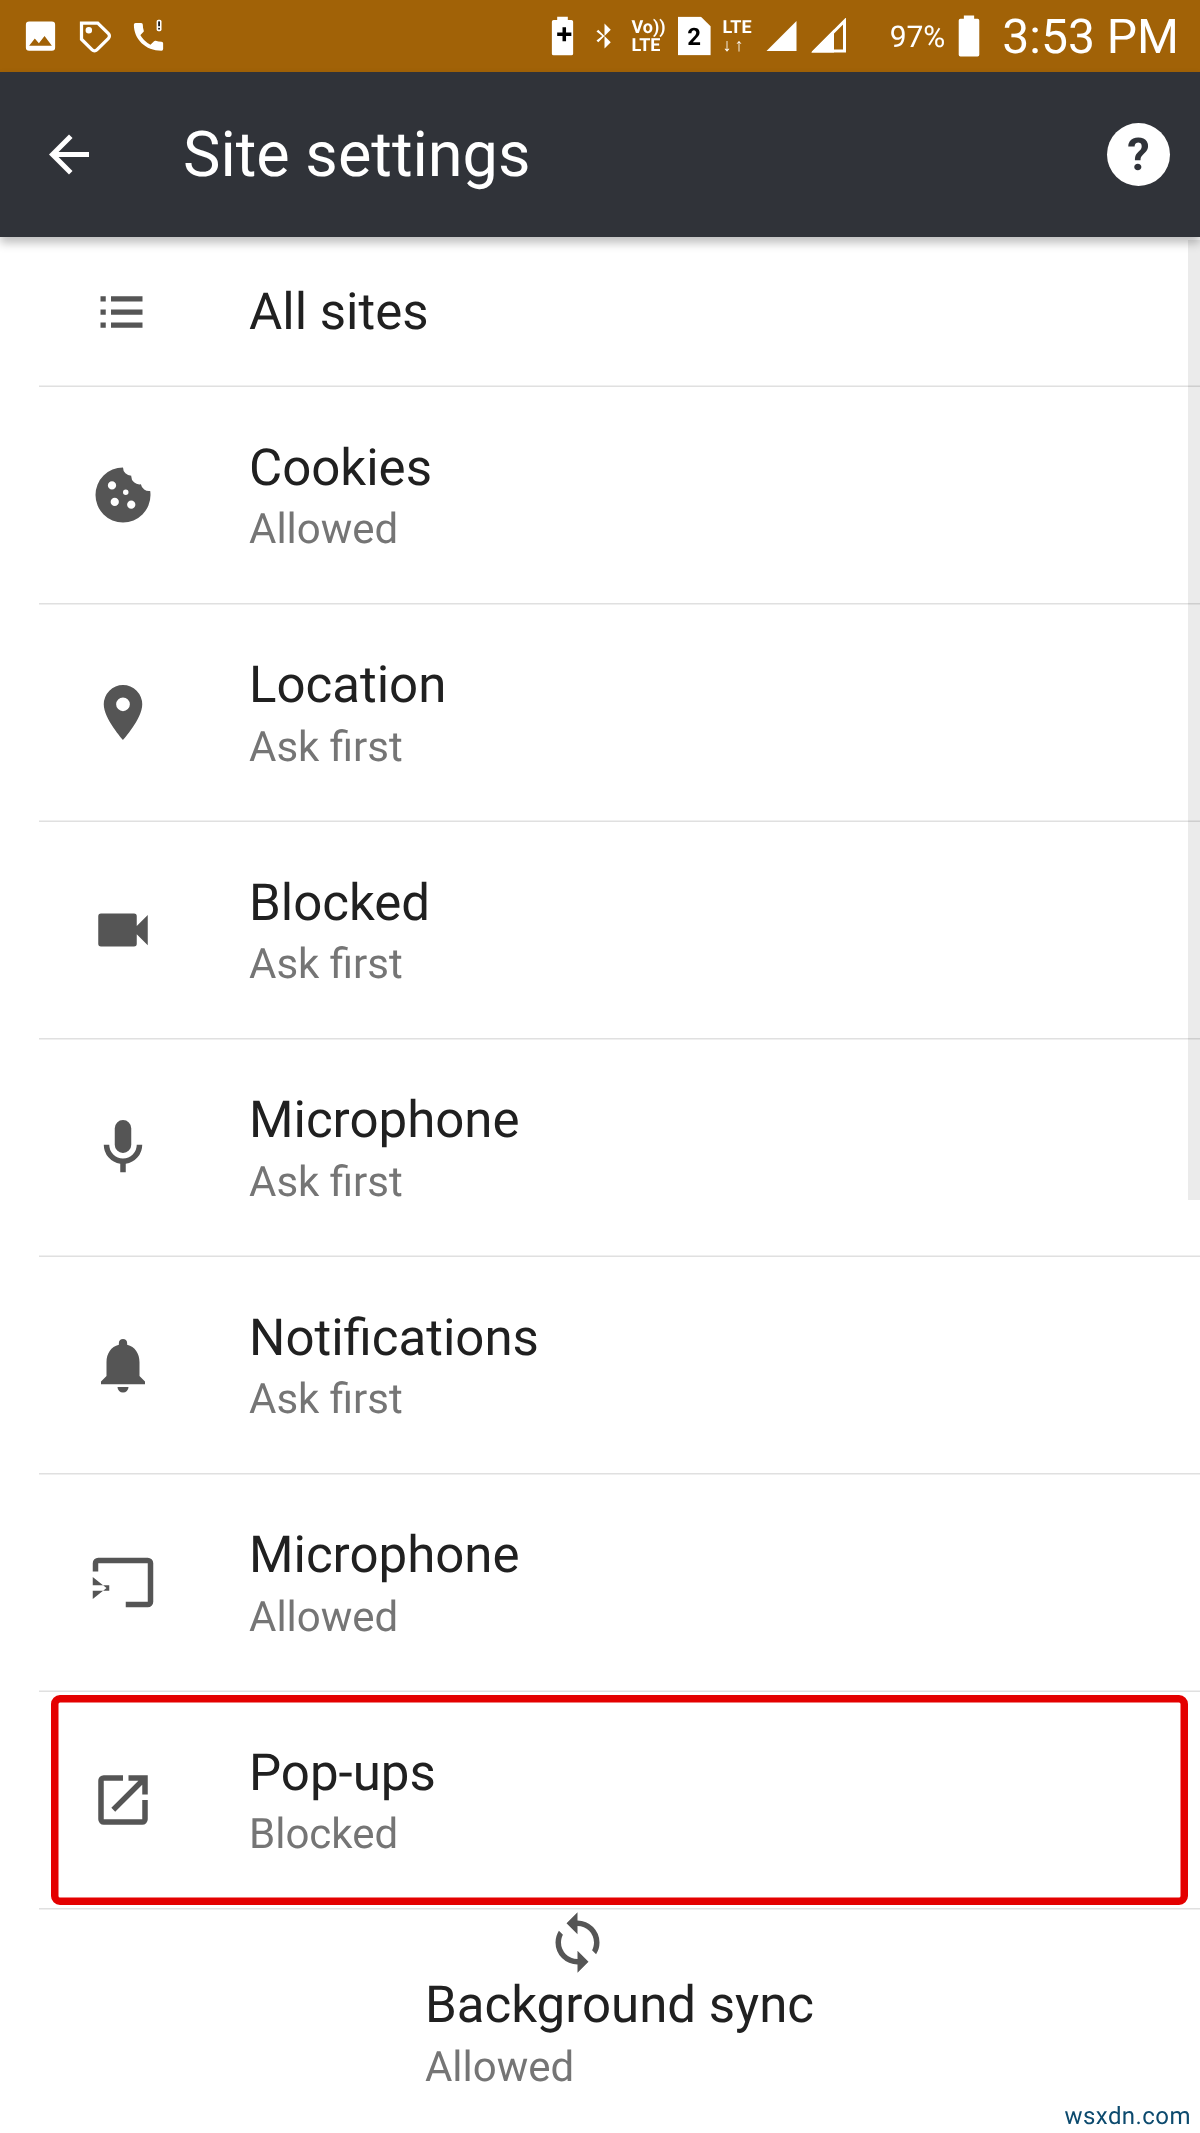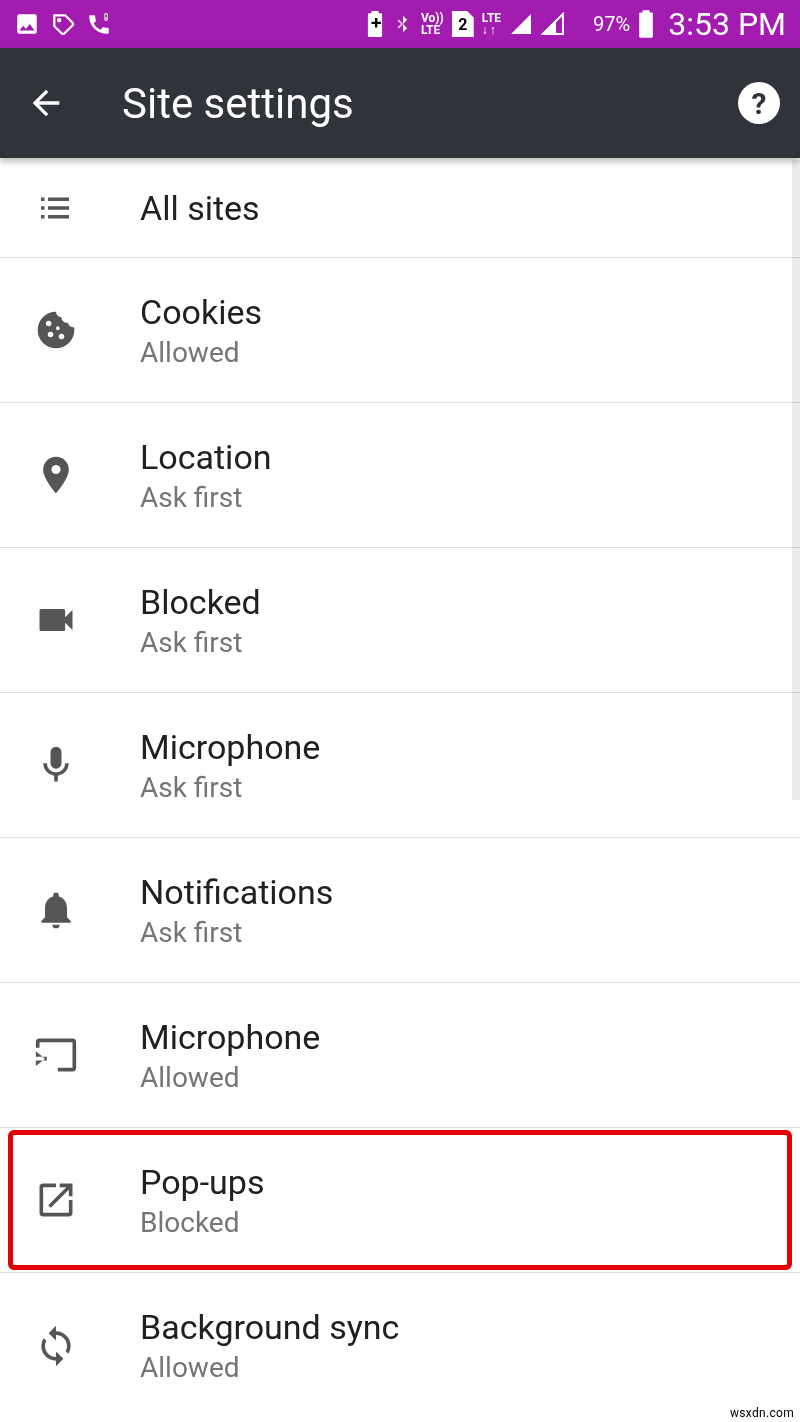--- a/index.html
+++ b/index.html
@@ -10,21 +10,21 @@
     body {
       font-family: Roboto, -apple-system, BlinkMacSystemFont, "Segoe UI", sans-serif;
       width: 800px;
       height: 1422px;
       background: #fff;
       position: relative;
       overflow: hidden;
     }
     
     .status-bar {
-      background: #a21caf;
+      background: #a16207;
       color: #fff;
       height: 48px;
       display: flex;
       align-items: center;
       justify-content: space-between;
       padding: 0 14px;
       font-size: 26px;
     }
     .status-left, .status-right {
       display: flex;
@@ -81,20 +81,21 @@
       display: flex;
       align-items: center;
       justify-content: center;
       font-size: 30px;
       font-weight: 700;
       cursor: pointer;
     }
     
     .list {
       background: #fff;
+      padding-left: 26px;
     }
     .item {
       display: flex;
       align-items: center;
       padding: 0 28px;
       border-bottom: 1px solid #e0e0e0;
       cursor: pointer;
       position: relative;
     }
     .item.single {
@@ -132,22 +133,22 @@
       top: 2px;
       bottom: 2px;
       border: 5px solid #e40000;
       border-radius: 6px;
       pointer-events: none;
     }
     .footer-watermark {
       position: absolute;
       bottom: 2px;
       right: 6px;
-      font-size: 12px;
-      color: #000000;
+      font-size: 16px;
+      color: #0c4a6e;
       letter-spacing: 0.3px;
     }
     svg { display: block; }
     .scrollbar-hint {
       position: absolute;
       top: 160px;
       right: 0;
       width: 8px;
       height: 640px;
       background: rgba(0,0,0,0.08);
@@ -323,21 +324,21 @@
           <path d="M19 19H5V5h7V3H5a2 2 0 0 0-2 2v14a2 2 0 0 0 2 2h14a2 2 0 0 0 2-2v-7h-2v7zM14 3v2h3.59L7.76 14.83l1.41 1.41L19 6.41V10h2V3h-7z"></path>
         </svg>
     </div>
     <div class="texts">
       <span class="label">Pop-ups</span>
       <span class="sub">Blocked</span>
     </div>
     <div class="highlight"></div>
   </div>
 
-  <div class="item double" style="border-bottom:none;">
+  <div class="item double" style="border-bottom:none;flex-direction:column;">
     <div class="icon-wrap">
       <svg width="44" height="44" viewBox="0 0 24 24" fill="#555">
           <path d="M12 4V1L8 5l4 4V6a6 6 0 0 1 6 6c0 1-.25 1.97-.7 2.8l1.46 1.46A7.93 7.93 0 0 0 20 12a8 8 0 0 0-8-8zm0 14a6 6 0 0 1-6-6c0-1 .25-1.97.7-2.8L5.24 7.74A7.93 7.93 0 0 0 4 12a8 8 0 0 0 8 8v3l4-4-4-4v3z"></path>
         </svg>
     </div>
     <div class="texts">
       <span class="label">Background sync</span>
       <span class="sub">Allowed</span>
     </div>
   </div>

